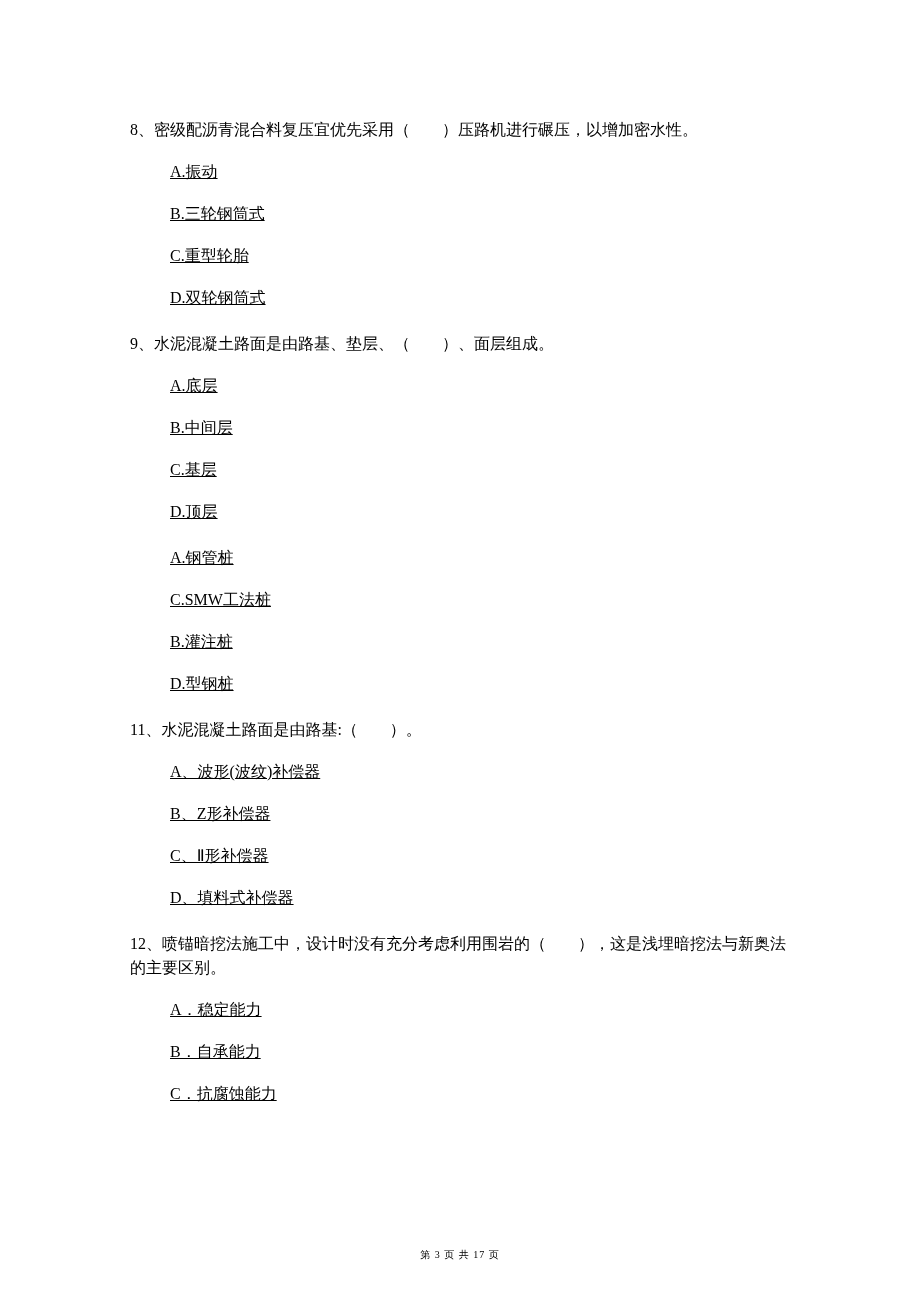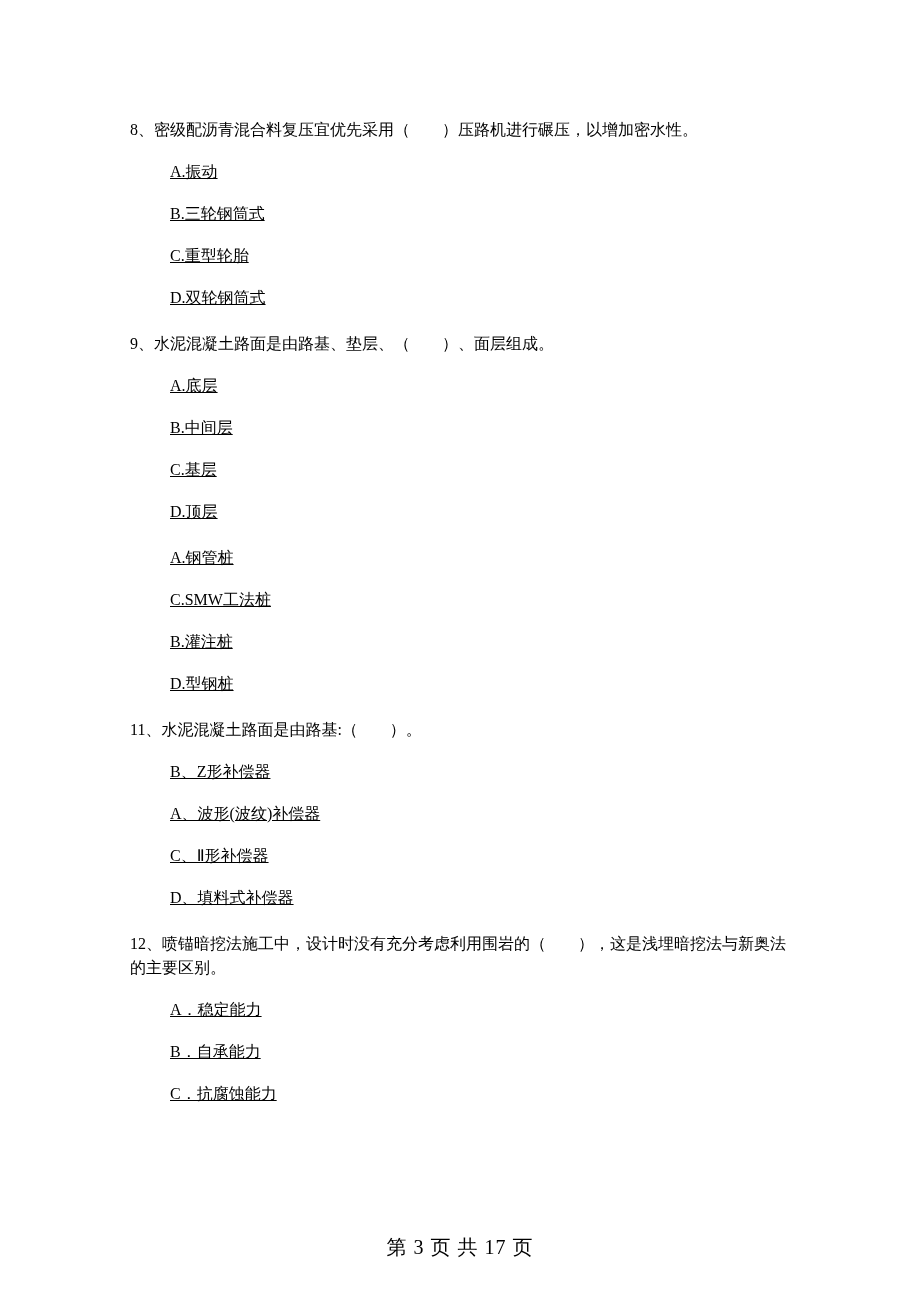--- a/index.html
+++ b/index.html
@@ -30,21 +30,21 @@
     }
     .option {
       margin-bottom: 18px;
     }
     .footer {
       position: absolute;
       bottom: 40px;
       left: 0;
       right: 0;
       text-align: center;
-      font-size: 20px;
+      font-size: 10px;
       letter-spacing: 1px;
     }
   </style>
 </head>
 <body>
 
 <div class="content">
 
   <div class="question">
     <div class="question-text">
@@ -77,22 +77,22 @@
       <div class="option">B.灌注桩</div>
       <div class="option">D.型钢桩</div>
     </div>
   </div>
 
   <div class="question">
     <div class="question-text">
       <span>11、</span><span>水泥混凝土路面是由路基:（　　）。</span>
     </div>
     <div class="options">
+      <div class="option">A、波形(波纹)补偿器</div>
       <div class="option">B、Z形补偿器</div>
-      <div class="option">A、波形(波纹)补偿器</div>
       <div class="option">C、Ⅱ形补偿器</div>
       <div class="option">D、填料式补偿器</div>
     </div>
   </div>
 
   <div class="question">
     <div class="question-text">
       <span>12、</span><span>喷锚暗挖法施工中，设计时没有充分考虑利用围岩的（　　），这是浅埋暗挖法与新奥法的主要区别。</span>
     </div>
     <div class="options">

